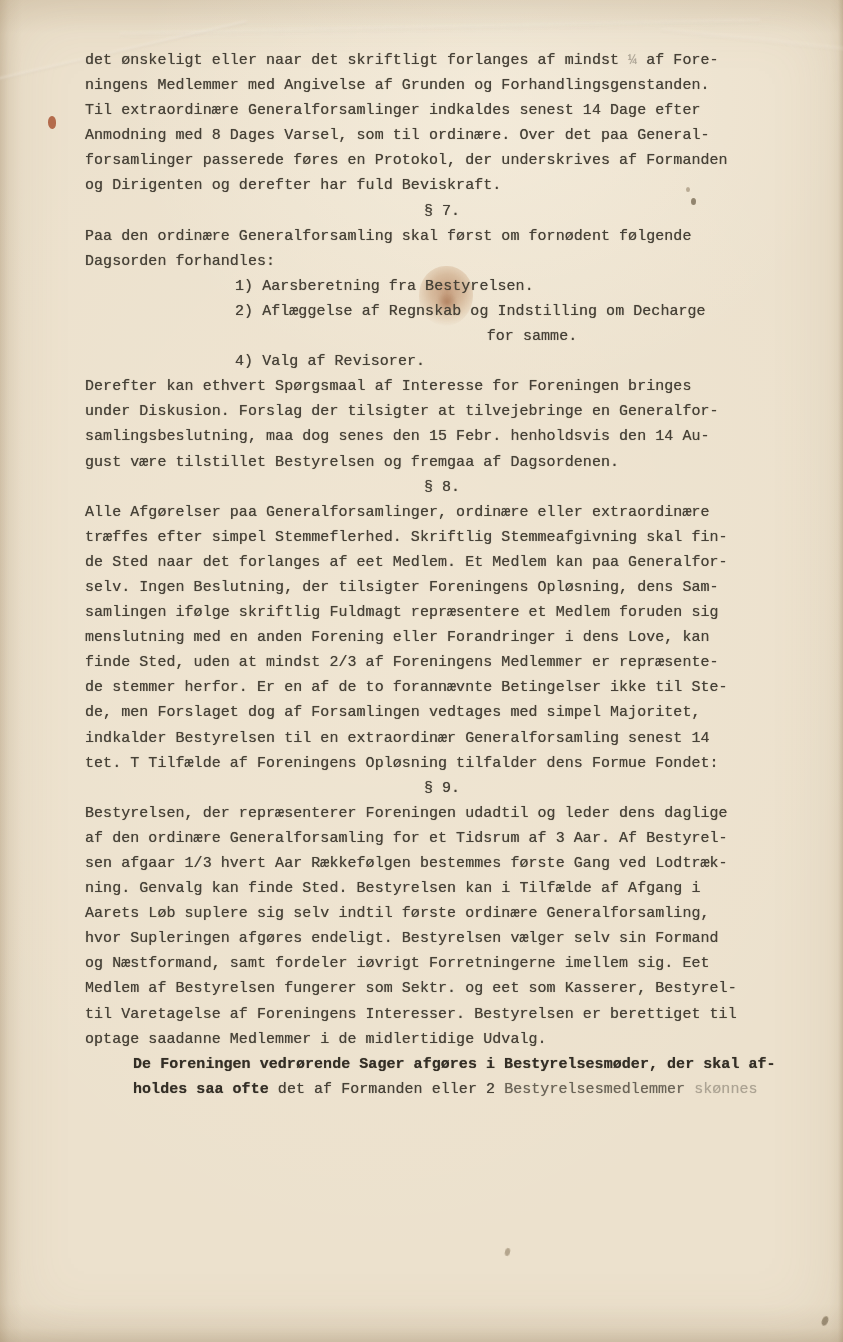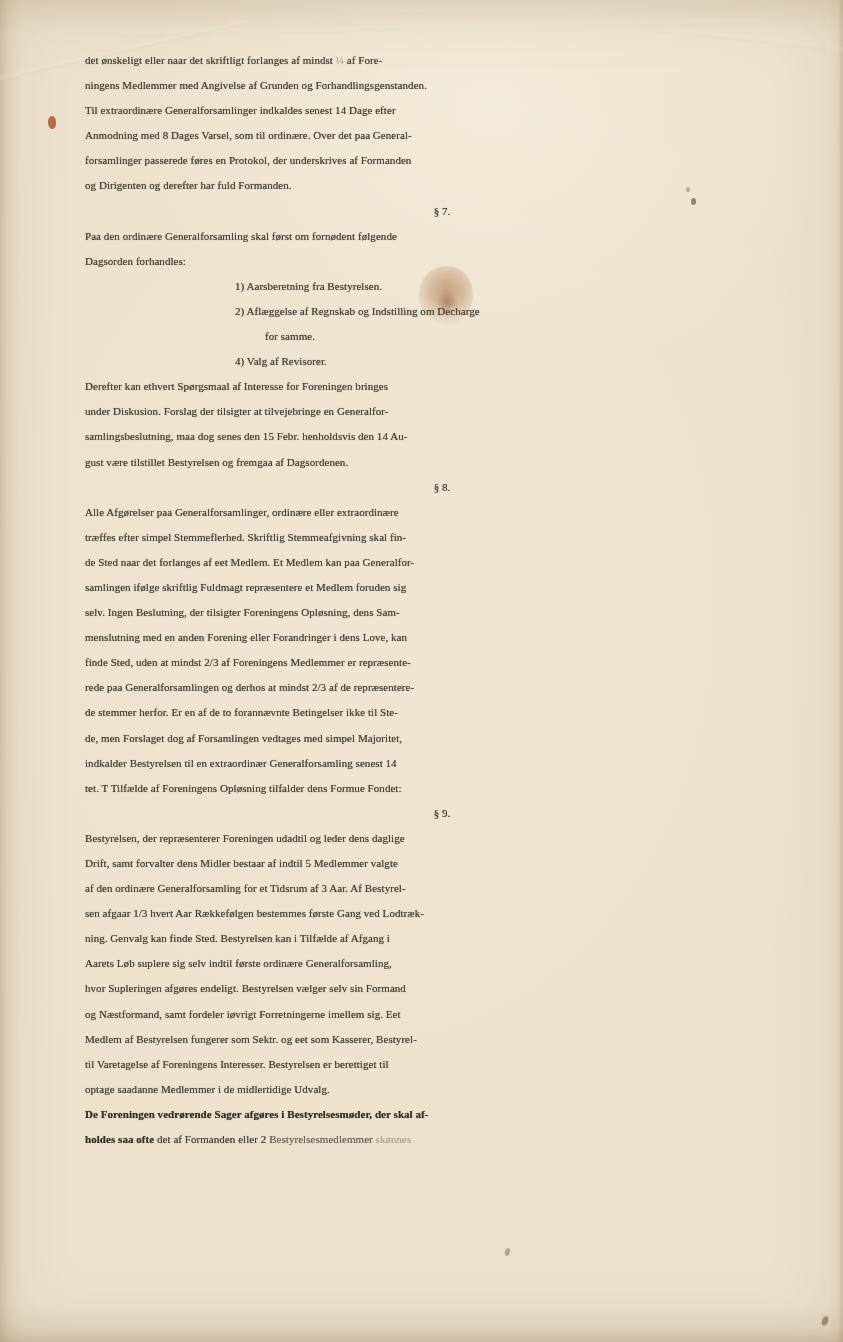--- a/index.html
+++ b/index.html
@@ -74,31 +74,31 @@
     background: rgba(96,80,54,0.55); filter: blur(0.4px); transform: rotate(22deg); }
 
   .textblock {
     position: absolute;
     left: 85px; top: 48px; width: 714px;
     filter: blur(0.2px);
   }
   .line {
     height: 25.1px;
     white-space: pre;
-    font-family: Liberation Serif, serif;
-    font-size: 11px;
+    font-family: Liberation Mono, monospace;
+    font-size: 15px;
     line-height: 25.1px;
     letter-spacing: 0.05px;
     color: #464137;
     text-shadow: 0 0 0.8px rgba(70,64,52,0.75);
   }
   .line.center { text-align: center; }
   .line.ind1 { padding-left: 150px; }
-  .line.ind2 { padding-left: 180px; }
-  .line.bold, .run-bold { font-weight: bold; color: #332e26; }
+  .line.ind2 { padding-left: 180px; text-align: center; }
+  .line.bold, .run-bold { font-weight: bold; color: #332e26; margin-left: 48px; }
   .run-dim { opacity: 0.78; }
   .run-faded { opacity: 0.38; filter: blur(0.5px); }
 </style>
 </head>
 <body>
 
 <div class="paper">
   <div class="crease crease-topleft"></div>
   <div class="crease crease-top"></div>
   <div class="crease crease-topright"></div>
@@ -110,48 +110,46 @@
   <div class="stain speck-b"></div>
   <div class="stain speck-c"></div>
   <div class="stain speck-d"></div>
 
   <div class="textblock">
       <div class="line"><span>det ønskeligt eller naar det skriftligt forlanges af mindst </span><span class="run-faded">¼</span><span> af Fore-</span></div>
       <div class="line"><span>ningens Medlemmer med Angivelse af Grunden og Forhandlingsgenstanden.</span></div>
       <div class="line"><span>Til extraordinære Generalforsamlinger indkaldes senest 14 Dage efter</span></div>
       <div class="line"><span>Anmodning med 8 Dages Varsel, som til ordinære. Over det paa General-</span></div>
       <div class="line"><span>forsamlinger passerede føres en Protokol, der underskrives af Formanden</span></div>
-      <div class="line"><span>og Dirigenten og derefter har fuld Formanden.</span></div>
+      <div class="line"><span>og Dirigenten og derefter har fuld Beviskraft.</span></div>
       <div class="line center"><span>§ 7.</span></div>
       <div class="line"><span>Paa den ordinære Generalforsamling skal først om fornødent følgende</span></div>
       <div class="line"><span>Dagsorden forhandles:</span></div>
       <div class="line ind1"><span>1) Aarsberetning fra Bestyrelsen.</span></div>
       <div class="line ind1"><span>2) Aflæggelse af Regnskab og Indstilling om Decharge</span></div>
       <div class="line ind2"><span>for samme.</span></div>
       <div class="line ind1"><span>4) Valg af Revisorer.</span></div>
       <div class="line"><span>Derefter kan ethvert Spørgsmaal af Interesse for Foreningen bringes</span></div>
       <div class="line"><span>under Diskusion. Forslag der tilsigter at tilvejebringe en Generalfor-</span></div>
       <div class="line"><span>samlingsbeslutning, maa dog senes den 15 Febr. henholdsvis den 14 Au-</span></div>
       <div class="line"><span>gust være tilstillet Bestyrelsen og fremgaa af Dagsordenen.</span></div>
       <div class="line center"><span>§ 8.</span></div>
       <div class="line"><span>Alle Afgørelser paa Generalforsamlinger, ordinære eller extraordinære</span></div>
       <div class="line"><span>træffes efter simpel Stemmeflerhed. Skriftlig Stemmeafgivning skal fin-</span></div>
       <div class="line"><span>de Sted naar det forlanges af eet Medlem. Et Medlem kan paa Generalfor-</span></div>
+      <div class="line"><span>selv. Ingen Beslutning, der tilsigter Foreningens Opløsning, dens Sam-</span></div>
       <div class="line"><span>samlingen ifølge skriftlig Fuldmagt repræsentere et Medlem foruden sig</span></div>
-      <div class="line"><span>selv. Ingen Beslutning, der tilsigter Foreningens Opløsning, dens Sam-</span></div>
       <div class="line"><span>menslutning med en anden Forening eller Forandringer i dens Love, kan</span></div>
       <div class="line"><span>finde Sted, uden at mindst 2/3 af Foreningens Medlemmer er repræsente-</span></div>
-      <div class="line"><span>rede paa Generalforsamlingen og derhos at mindst 2/3 af de repræsentere-</span></div>
       <div class="line"><span>de stemmer herfor. Er en af de to forannævnte Betingelser ikke til Ste-</span></div>
       <div class="line"><span>de, men Forslaget dog af Forsamlingen vedtages med simpel Majoritet,</span></div>
       <div class="line"><span>indkalder Bestyrelsen til en extraordinær Generalforsamling senest 14</span></div>
       <div class="line"><span>tet. T Tilfælde af Foreningens Opløsning tilfalder dens Formue Fondet:</span></div>
       <div class="line center"><span>§ 9.</span></div>
       <div class="line"><span>Bestyrelsen, der repræsenterer Foreningen udadtil og leder dens daglige</span></div>
-      <div class="line"><span>Drift, samt forvalter dens Midler bestaar af indtil 5 Medlemmer valgte</span></div>
       <div class="line"><span>af den ordinære Generalforsamling for et Tidsrum af 3 Aar. Af Bestyrel-</span></div>
       <div class="line"><span>sen afgaar 1/3 hvert Aar Rækkefølgen bestemmes første Gang ved Lodtræk-</span></div>
       <div class="line"><span>ning. Genvalg kan finde Sted. Bestyrelsen kan i Tilfælde af Afgang i</span></div>
       <div class="line"><span>Aarets Løb suplere sig selv indtil første ordinære Generalforsamling,</span></div>
       <div class="line"><span>hvor Supleringen afgøres endeligt. Bestyrelsen vælger selv sin Formand</span></div>
       <div class="line"><span>og Næstformand, samt fordeler iøvrigt Forretningerne imellem sig. Eet</span></div>
       <div class="line"><span>Medlem af Bestyrelsen fungerer som Sektr. og eet som Kasserer, Bestyrel-</span></div>
       <div class="line"><span>til Varetagelse af Foreningens Interesser. Bestyrelsen er berettiget til</span></div>
       <div class="line"><span>optage saadanne Medlemmer i de midlertidige Udvalg.</span></div>
       <div class="line bold"><span>De Foreningen vedrørende Sager afgøres i Bestyrelsesmøder, der skal af-</span></div>

